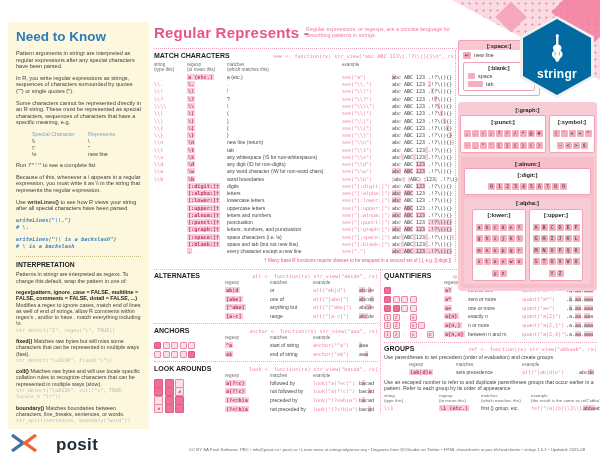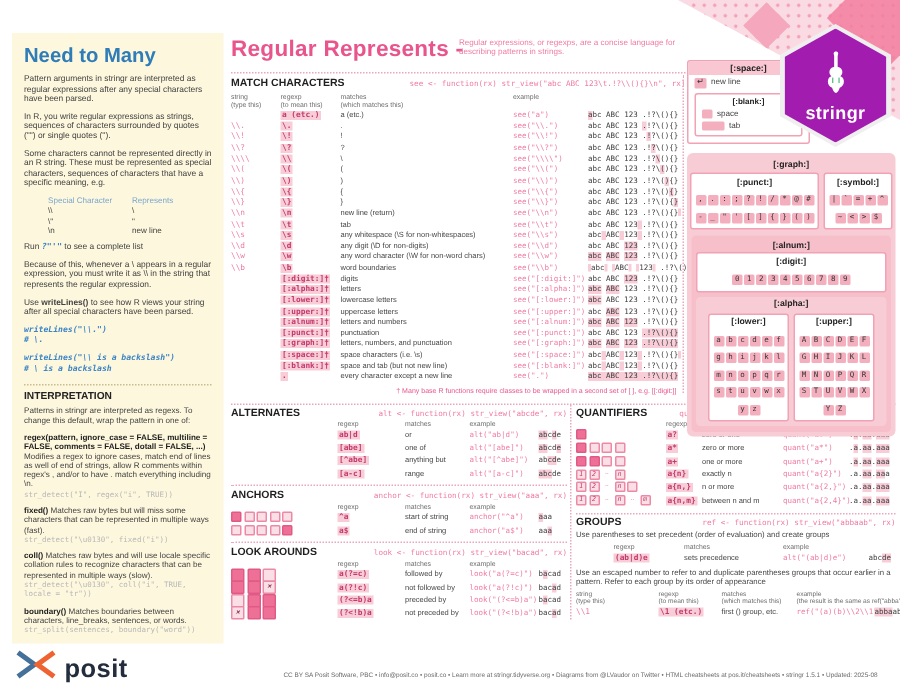--- a/index.html
+++ b/index.html
@@ -11,21 +11,21 @@
           clip-path:polygon(0 0,100% 0,100% 100%,34% 34%);}
   .corner-acc{position:absolute;top:-14px;right:-14px;width:52px;height:52px;background:#f27e9f;
           transform:rotate(45deg);opacity:.85;}
   .corner-acc2{position:absolute;top:6px;right:78px;width:22px;height:22px;background:#f5a8bd;
           transform:rotate(45deg);}
   
   .hex{position:absolute;left:520px;top:16px;width:74px;height:82px;
        clip-path:polygon(50% 0,100% 25%,100% 75%,50% 100%,0 75%,0 25%);
        background:#efefef;display:flex;align-items:center;justify-content:center;z-index:5;}
   .hex-in{width:68px;height:76px;clip-path:polygon(50% 0,100% 25%,100% 75%,50% 100%,0 75%,0 25%);
-       background:#a21caf;display:flex;flex-direction:column;align-items:center;justify-content:center;}
+       background:#0369a1;display:flex;flex-direction:column;align-items:center;justify-content:center;}
   .hex-name{color:#fff;font-size:12px;font-weight:bold;letter-spacing:.3px;margin-top:-2px;}
   
   .need{position:absolute;left:8px;top:22px;width:141px;height:407px;background:#fdf7dd;
         padding:5px 8px;box-sizing:border-box;}
   .need h1{margin:2px 0 6px;font-size:13.5px;font-weight:600;color:#2e7cb8;}
   .need p{margin:0 0 5px;font-size:5.6px;line-height:6.6px;color:#424242;}
   .sp-table{margin:0 0 4px 16px;font-size:5.4px;line-height:6.8px;}
   .sp-table .hd{color:#7aa7cf;}
   .sp-table span{display:inline-block;}
   .sp-c1{width:56px;} .sp-c2{width:46px;}
@@ -101,21 +101,21 @@
   .graphpanel{margin-top:6px;background:#f8ccd4;border-radius:4px;padding:3px;box-sizing:border-box;width:139px;}
   .whitebox{background:#fff;border:1px solid #f1a2b5;border-radius:2px;padding:1px 2px 3px;}
   .rowboxes{display:flex;gap:3px;justify-content:center;margin-top:1px;}
   .crow{text-align:center;line-height:8px;white-space:nowrap;}
   .csq{display:inline-block;width:7px;height:7px;margin:0.5px;background:#f4afbe;color:#333;
        font-size:5px;line-height:7px;text-align:center;border-radius:1px;
        font-family:"DejaVu Sans Mono",monospace;}
   .alnum{margin-top:4px;background:#f6bfca;border-radius:3px;padding:2px 3px 4px;}
   .alpha{margin-top:3px;background:#f8ccd4;border-radius:3px;padding:1px 2px 3px;}
   
-  .posit{position:absolute;left:10px;top:433px;display:flex;align-items:center;gap:5px;}
+  .posit{position:absolute;left:10px;top:433px;display:flex;align-items:center;gap:18px;}
   .posit-name{font-size:17px;font-weight:bold;color:#242d3d;letter-spacing:.3px;}
   .credits{position:absolute;left:178px;top:447px;width:418px;font-size:4.3px;color:#6a6a6a;text-align:center;}
   .vdot{position:absolute;left:455px;top:50px;height:212px;border-left:1px dotted #e9a8bc;}
 </style>
 </head>
 <body>
 
 <div class="sheet">
 
   <div class="corner">
@@ -135,21 +135,21 @@
             <line x1="9" y1="20" x2="9" y2="24"></line>
               <line x1="13.6" y1="20" x2="13.6" y2="24"></line>
           </g>
         </svg>
       </span>
       <span class="hex-name">stringr</span>
     </div>
   </div>
 
   <aside class="need">
-    <h1>Need to Many</h1>
+    <h1>Need to Know</h1>
     <p>Pattern arguments in stringr are interpreted as regular expressions after any special characters have been parsed.</p>
     <p>In R, you write regular expressions as strings, sequences of characters surrounded by quotes ("") or single quotes ('').</p>
     <p>Some characters cannot be represented directly in an R string. These must be represented as special characters, sequences of characters that have a specific meaning, e.g.</p>
 
     <div class="sp-table">
       <div class="hd">
         <span class="sp-c1">Special Character</span><span class="sp-c2">Represents</span>
       </div>
       <div>
 

